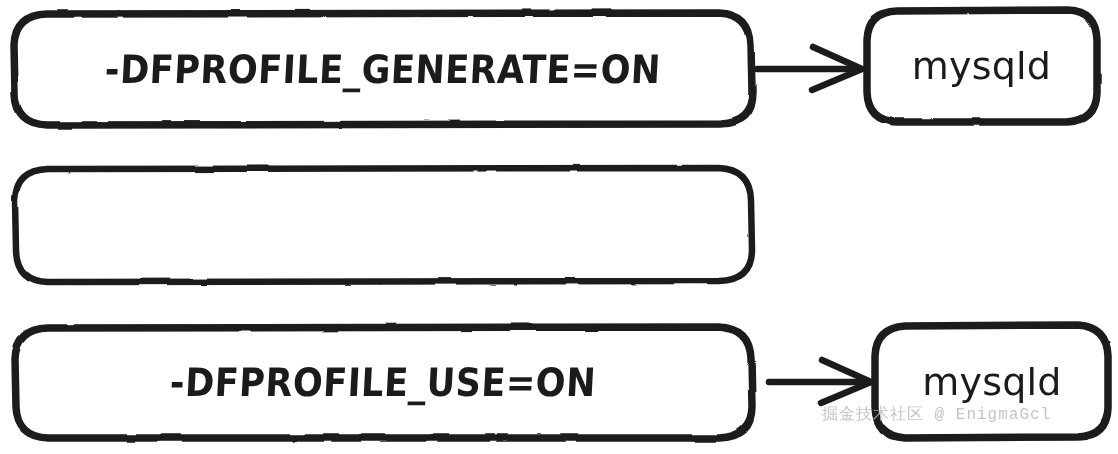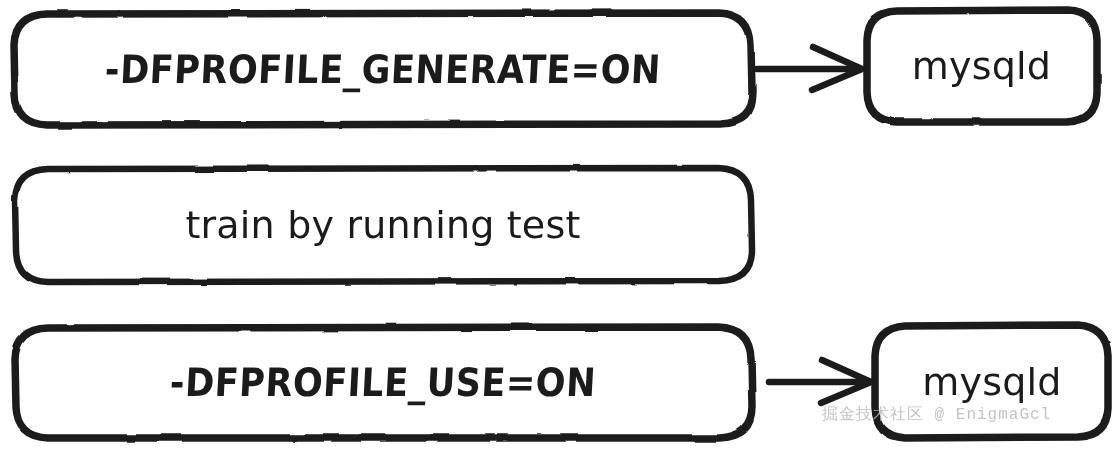--- a/index.html
+++ b/index.html
@@ -110,21 +110,20 @@
     <g>
       <path d="M 769 382 L 866 382" fill="none" stroke="#1b1b1b" stroke-width="6.5" stroke-linecap="round"></path>
       <path d="M 822 360 L 871 382 L 821 403" fill="none" stroke="#1b1b1b" stroke-width="6.5" stroke-linecap="round" stroke-linejoin="round"></path>
     </g>
   </svg>
 
   <div class="node-label lbl-upper" id="box1-label">-DFPROFILE_GENERATE=ON</div>
 
   <div class="node-label lbl-lower" id="box2-label">mysqld</div>
 
-  <div class="node-label lbl-lower" id="box3-label">train by running test</div>
 
   <div class="node-label lbl-upper" id="box4-label">-DFPROFILE_USE=ON</div>
 
   <div class="node-label lbl-lower" id="box5-label">mysqld</div>
 
   <div id="watermark">掘金技术社区 @ EnigmaGcl</div>
 
 </div>
 
 </body></html>

